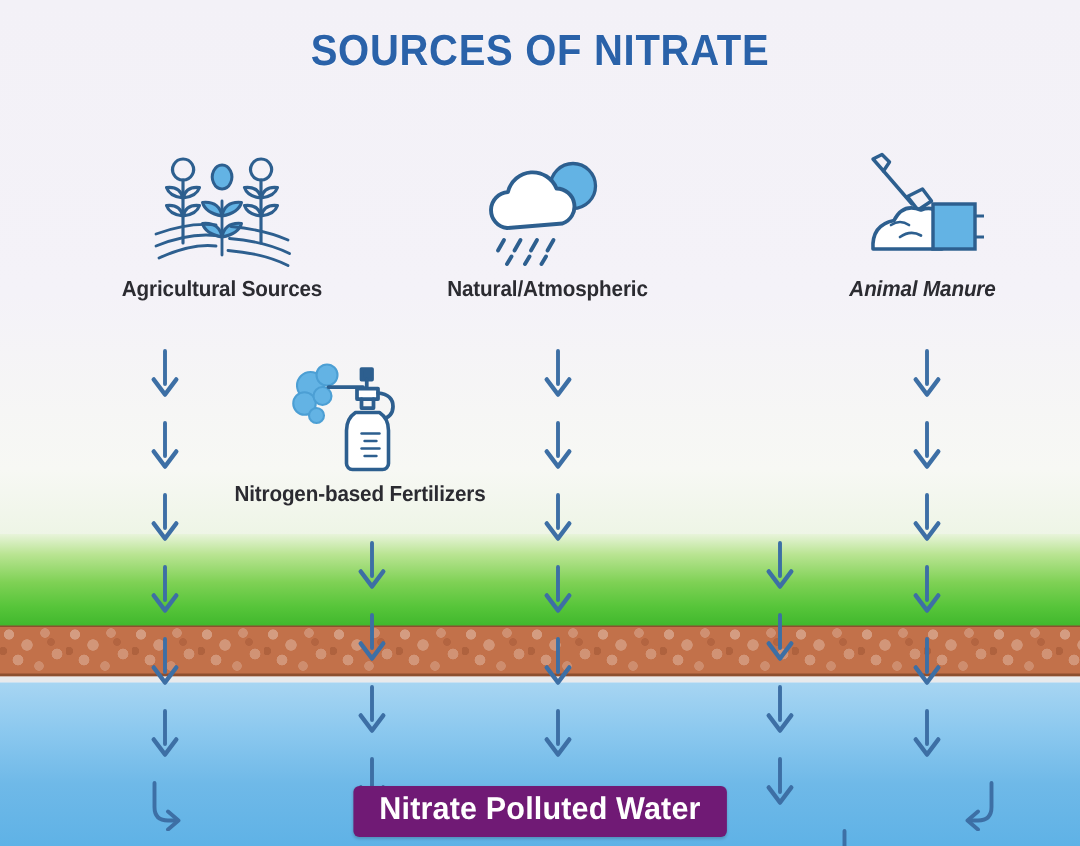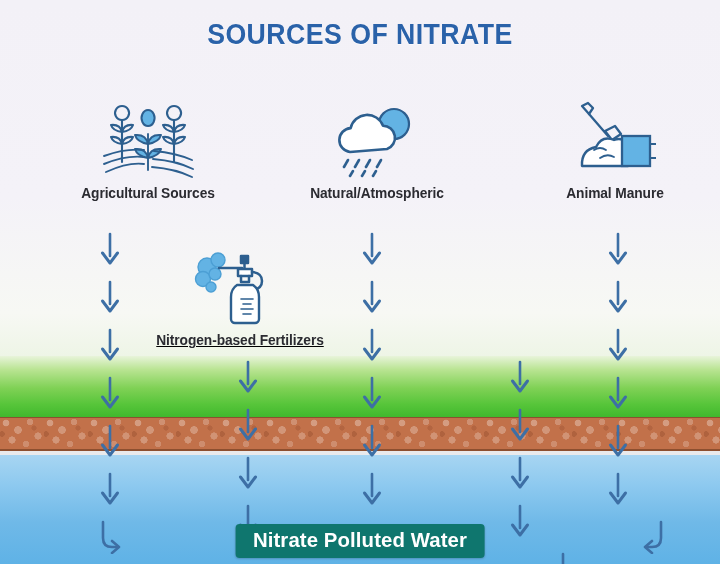--- a/index.html
+++ b/index.html
@@ -86,39 +86,39 @@
     margin-top:5px;
     font-size:14.5px;
     font-weight:bold;
     color:#2b2b31;
     letter-spacing:-.1px;
     white-space:nowrap;
     transform:scaleX(.95);
   }
 
   #src-agricultural{left:48px;top:100px;}
-  #src-atmospheric {left:277px;top:100px;}
-  #src-manure      {left:515px;top:100px;}
-  #src-fertilizer  {left:140px;top:247px;text-decoration:underline;}
+  #src-atmospheric {left:265px;top:100px;}
+  #src-manure      {left:515px;top:100px;font-style:italic;}
+  #src-fertilizer  {left:140px;top:237px;}
   #src-sewage      {left:405px;top:230px;}
 
   
   .arrow{
     position:absolute;
     width:24px;height:34px;
     margin-left:-12px;
   }
   .arrow svg{display:block;}
 
   
   .badge{
     position:absolute;
     left:50%;transform:translateX(-50%);
     top:524px;
-    background:#0f766e;
+    background:#701a75;
     color:#ffffff;
     font-size:21px;
     font-weight:bold;
     padding:4px 14px 6px 14px;
     border-radius:4px;
     letter-spacing:.1px;
     white-space:nowrap;
     box-shadow:0 1px 2px rgba(0,0,0,.18);
   }
   .badge-inner{display:block;transform:scaleX(.97);}

